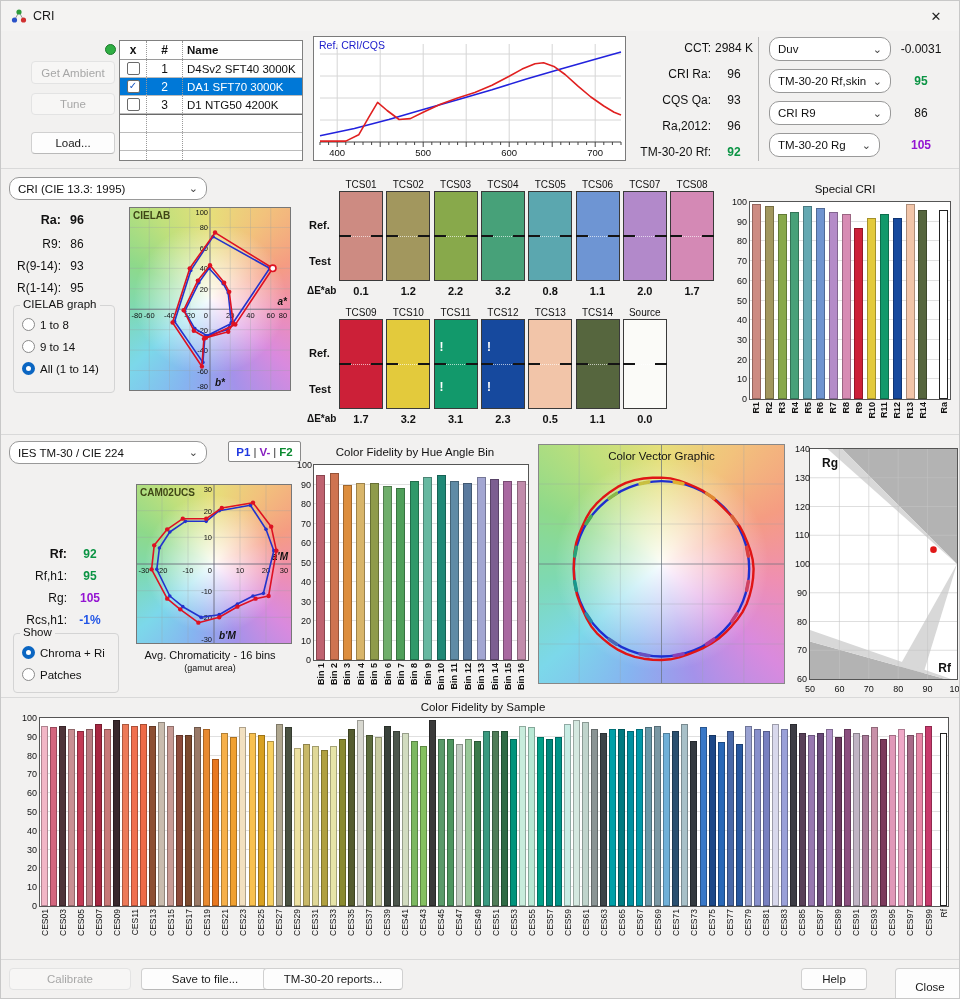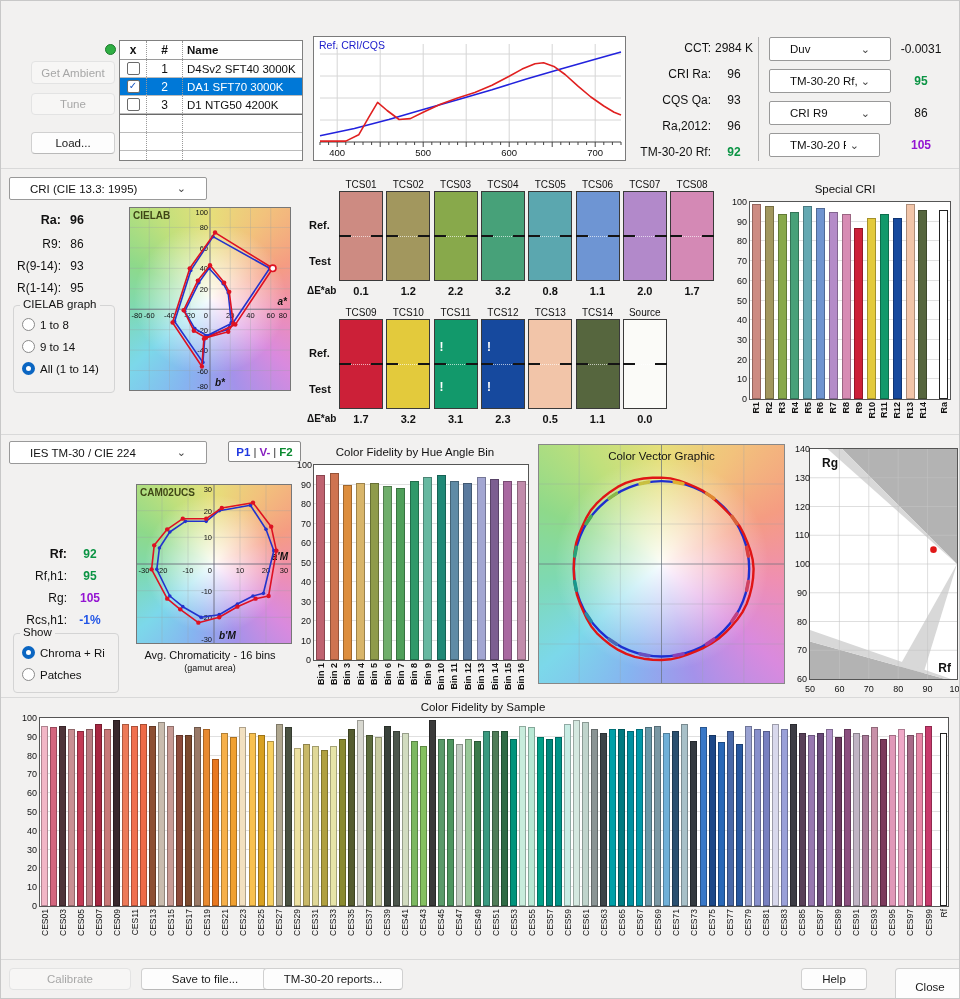--- a/index.html
+++ b/index.html
@@ -18,21 +18,21 @@
   .thead{display:flex;height:18px;border-bottom:1px solid #9a9a9a;font-weight:bold;align-items:center;}
   .trow{display:flex;height:17px;border-bottom:1px solid #bcbcbc;align-items:center;}
   .trow.sel{background:#0078d7;color:#fff;}
   .trow.first-empty{border-top:1px solid #6a6a6a;}
   .tc{box-sizing:border-box;height:100%;display:flex;align-items:center;}
   .tc-x{width:26px;justify-content:center;}
   .tc-n{width:36px;justify-content:center;border-left:1px dotted #999;}
   .tc-name{flex:1;padding-left:4px;border-left:1px dotted #999;white-space:nowrap;overflow:hidden;font-size:11.5px;}
   .cb{width:11px;height:11px;background:#fff;border:1px solid #6a6a6a;font-size:10px;line-height:10px;color:#1855c0;text-align:center;border-radius:2px;}
   
-  .dd{position:absolute;background:#fff;border:1px solid #999;border-radius:2px;display:flex;align-items:center;padding:0 20px;font-size:11.5px;box-sizing:border-box;}
+  .dd{position:absolute;background:#fff;border:1px solid #999;border-radius:10px;display:flex;align-items:center;padding:0 8px;font-size:11.5px;box-sizing:border-box;}
   .dd-text{flex:1;white-space:nowrap;overflow:hidden;}
   .dd-chev{color:#444;font-size:11px;margin-left:4px;}
   
   .sum-label{position:absolute;left:560px;width:150px;text-align:right;height:18px;line-height:18px;}
   .sum-value{position:absolute;left:705px;width:56px;text-align:center;height:18px;line-height:18px;}
   .sel-value{position:absolute;left:885px;width:70px;text-align:center;height:24px;line-height:24px;}
   .v-green{color:#0b9444;font-weight:700;}
   .v-purple{color:#9414d2;font-weight:700;}
   .v-blue{color:#2255e6;font-weight:700;}
   
@@ -74,20 +74,32 @@
   
   .pvf{position:absolute;left:227px;top:440px;width:73px;height:21px;background:#fff;border:1px solid #8a8a8a;border-radius:2px;display:flex;align-items:center;justify-content:center;gap:3px;font-size:11.5px;font-weight:700;box-sizing:border-box;}
   .pvf-p1{color:#2038e0}.pvf-v{color:#8820c0}.pvf-f2{color:#0a8a30}.pvf-sep{color:#333;font-weight:400}
   .caption{position:absolute;text-align:center;color:#111;}
 </style>
 </head>
 <body>
 
 <div class="window">
 
+  <div class="titlebar">
+    <span class="app-icon">
+      <svg width="16" height="16">
+          <path d="M8 4L3.5 12M8 4L12.5 12" stroke="#999" stroke-width="1"></path>
+          <circle cx="8" cy="4" r="2.6" fill="#2e9b3c"></circle>
+          <circle cx="3.5" cy="12" r="2.6" fill="#2a52c8"></circle>
+          <circle cx="12.5" cy="12" r="2.6" fill="#d03030"></circle>
+        </svg>
+    </span>
+    <span class="title-text">CRI</span>
+    <span class="close-btn">✕</span>
+  </div>
 
   <div class="status-dot"></div>
   <div class="btn disabled" style="left:30px;top:60px;width:84px;height:23px;">Get Ambient</div>
   <div class="btn disabled" style="left:30px;top:92px;width:84px;height:22px;">Tune</div>
   <div class="btn" style="left:30px;top:131px;width:84px;height:22px;">Load...</div>
 
   <div class="stable">
     <div class="thead">
       <div class="tc tc-x">x</div>
       <div class="tc tc-n">#</div>

